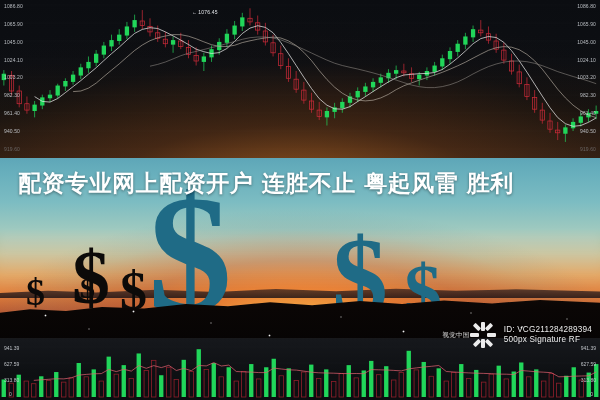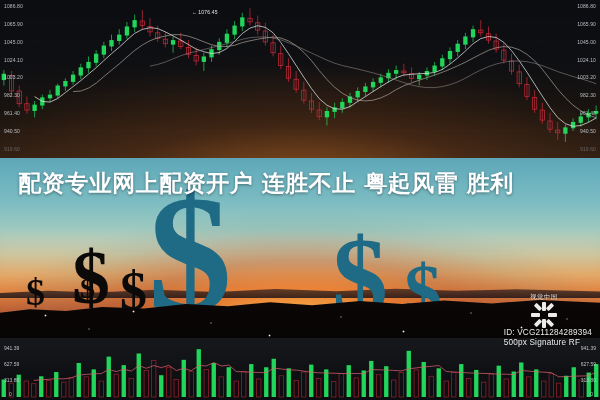--- a/index.html
+++ b/index.html
@@ -118,21 +118,20 @@
     padding:0 14px;
     z-index:8;
   }
   .headline .l2 { display:block; }
 
   
   .wm {
     position:absolute; right:8px; bottom:52px;
     display:flex; align-items:center; 
     z-index:9;
-    flex-direction:column;
   }
   .wm-cn {
     font-size:6.5px; color:rgba(255,255,255,0.85);
     font-family:"DejaVu Sans", sans-serif; letter-spacing:.3px;
     text-shadow:0 0 2px rgba(0,0,0,.6);
   }
   .wm-mark {
     position:relative; width:26px; height:26px; flex:0 0 26px;
   }
   .wm-mark span {

